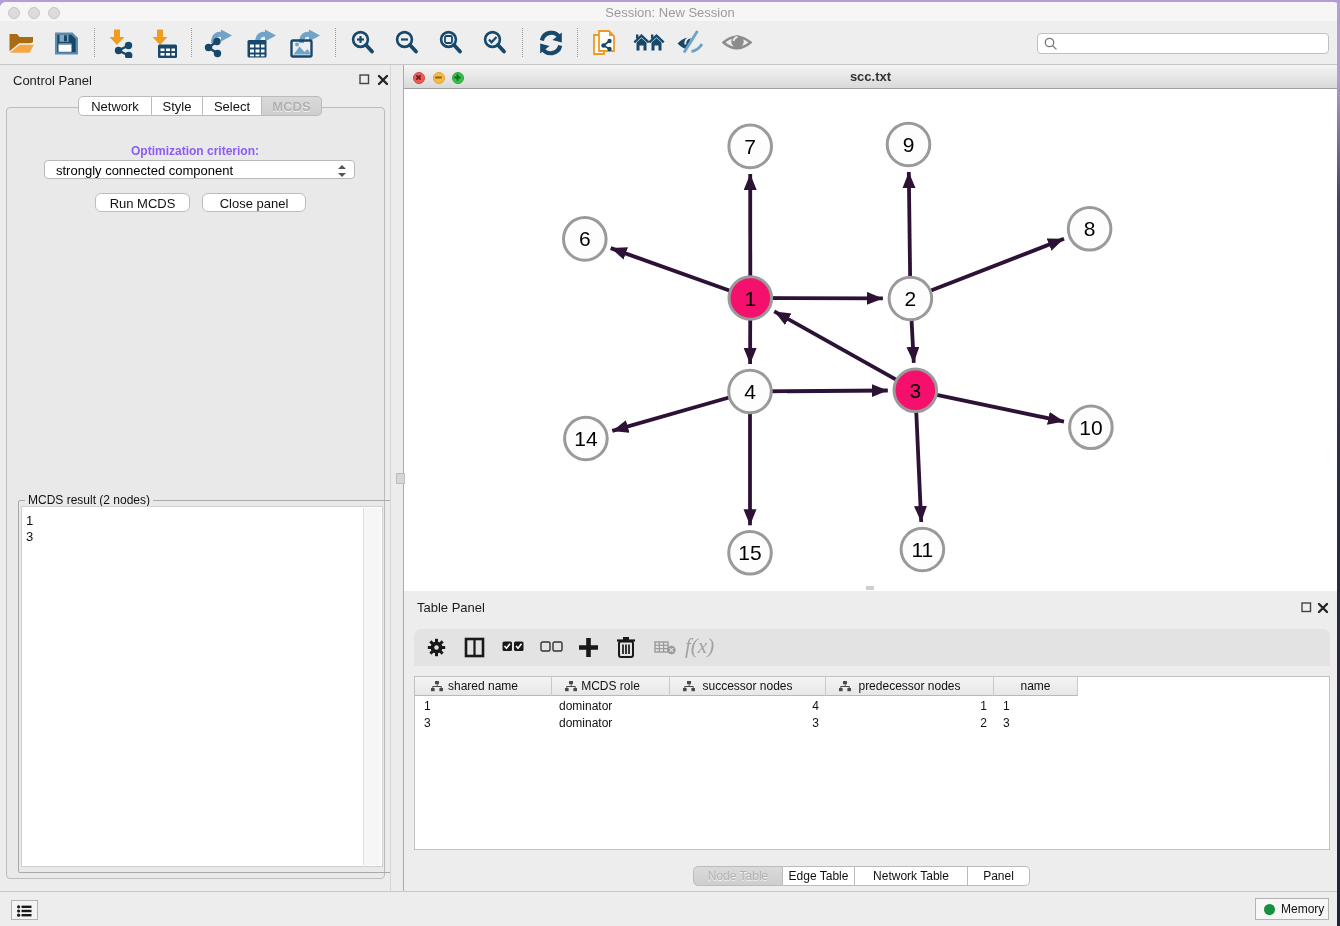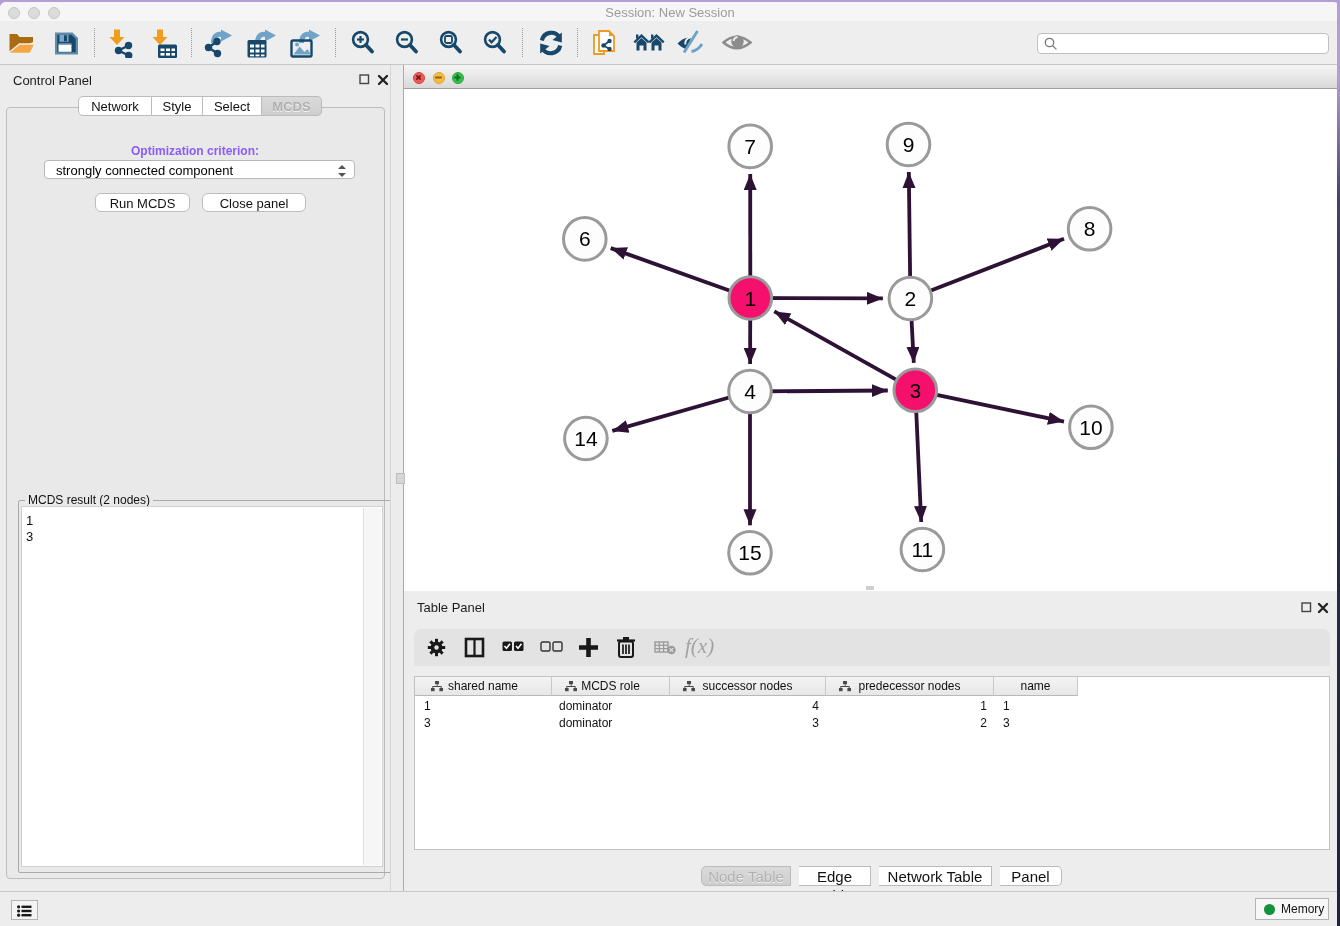--- a/index.html
+++ b/index.html
@@ -55,22 +55,22 @@
 
 #tp{position:absolute;left:404px;top:591px;width:936px;height:300px;background:#ededed;}
 #tptoolbar{position:absolute;left:10px;top:38px;width:916px;height:37px;background:#e3e3e3;
  border-radius:7px 7px 0 0;}
 #tbl{position:absolute;left:10px;top:85px;width:916px;height:174px;background:#fff;
  border:1px solid #c2c2c2;box-sizing:border-box;}
 .th{position:absolute;top:0;height:19px;background:linear-gradient(#f4f4f4,#e7e7e7);
  border-right:1px solid #c9c9c9;border-bottom:1px solid #b9b9b9;box-sizing:border-box;
  font-size:12px;color:#111;text-align:center;line-height:18px;}
 .td{position:absolute;font-size:12px;color:#111;height:17px;line-height:17px;}
-.btab{height:20px;line-height:19px;text-align:center;font-size:15px;font-weight:400;
- background:#fff;border:1px solid #bbb;border-left:none;color:#111;box-sizing:border-box;margin-left:8px;}
+.btab{height:20px;line-height:19px;text-align:center;font-size:12px;font-weight:400;
+ background:#fff;border:1px solid #bbb;border-left:none;color:#111;box-sizing:border-box;}
 
 #statusbar{position:absolute;left:0;top:891px;width:1340px;height:35px;background:#ededed;
  border-top:1px solid #c9c9c9;box-sizing:border-box;}
 </style>
 </head>
 <body>
 <div id="win"></div>
 <div style="position:absolute;left:1337px;top:0;width:3px;height:926px;z-index:50;background:linear-gradient(#b49cd4 0px,#b49cd4 80px,#46406a 200px,#2c2a4a 500px,#23223c 926px);"></div>
 <div id="titlebar">
   <div id="title">Session: New Session</div>
@@ -261,20 +261,21 @@
     <div id="gbtitle">MCDS result (2 nodes)</div>
     <div id="gbwhite">
       <div style="position:absolute;right:1px;top:1px;width:17px;height:357px;background:#f6f6f6;border-left:1px solid #e0e0e0;"></div>
       <div style="position:absolute;left:4px;top:6px;font-size:13px;color:#111;line-height:16px;">1<br>3</div>
     </div>
   </div>
 </div>
 <div id="vsplit"></div>
 <div id="netwin">
   <div id="nettitle">
+    <div id="netname">scc.txt</div>
     <div class="mtl" style="left:9px;width:12px;height:12px;background:#ef5b55;border:1px solid #d3453e;"></div>
     <div class="mtl" style="left:29px;width:12px;height:12px;background:#f6bc41;border:1px solid #dfa133;"></div>
     <div class="mtl" style="left:48px;width:12px;height:12px;background:#37c24b;border:1px solid #29a83a;"></div>
     <svg class="mtl" style="left:9px;border:none" width="12" height="12" viewBox="0 0 12 12">
       <path d="M3.6 3.6 L8.4 8.4 M8.4 3.6 L3.6 8.4" stroke="#701c14" stroke-width="1.9"></path>
       </svg>
     <svg class="mtl" style="left:29px;border:none" width="12" height="12" viewBox="0 0 12 12">
       <path d="M2.4 6 L9.6 6" stroke="#8c611a" stroke-width="2.2"></path>
       </svg>
     <svg class="mtl" style="left:48px;border:none" width="12" height="12" viewBox="0 0 12 12">

